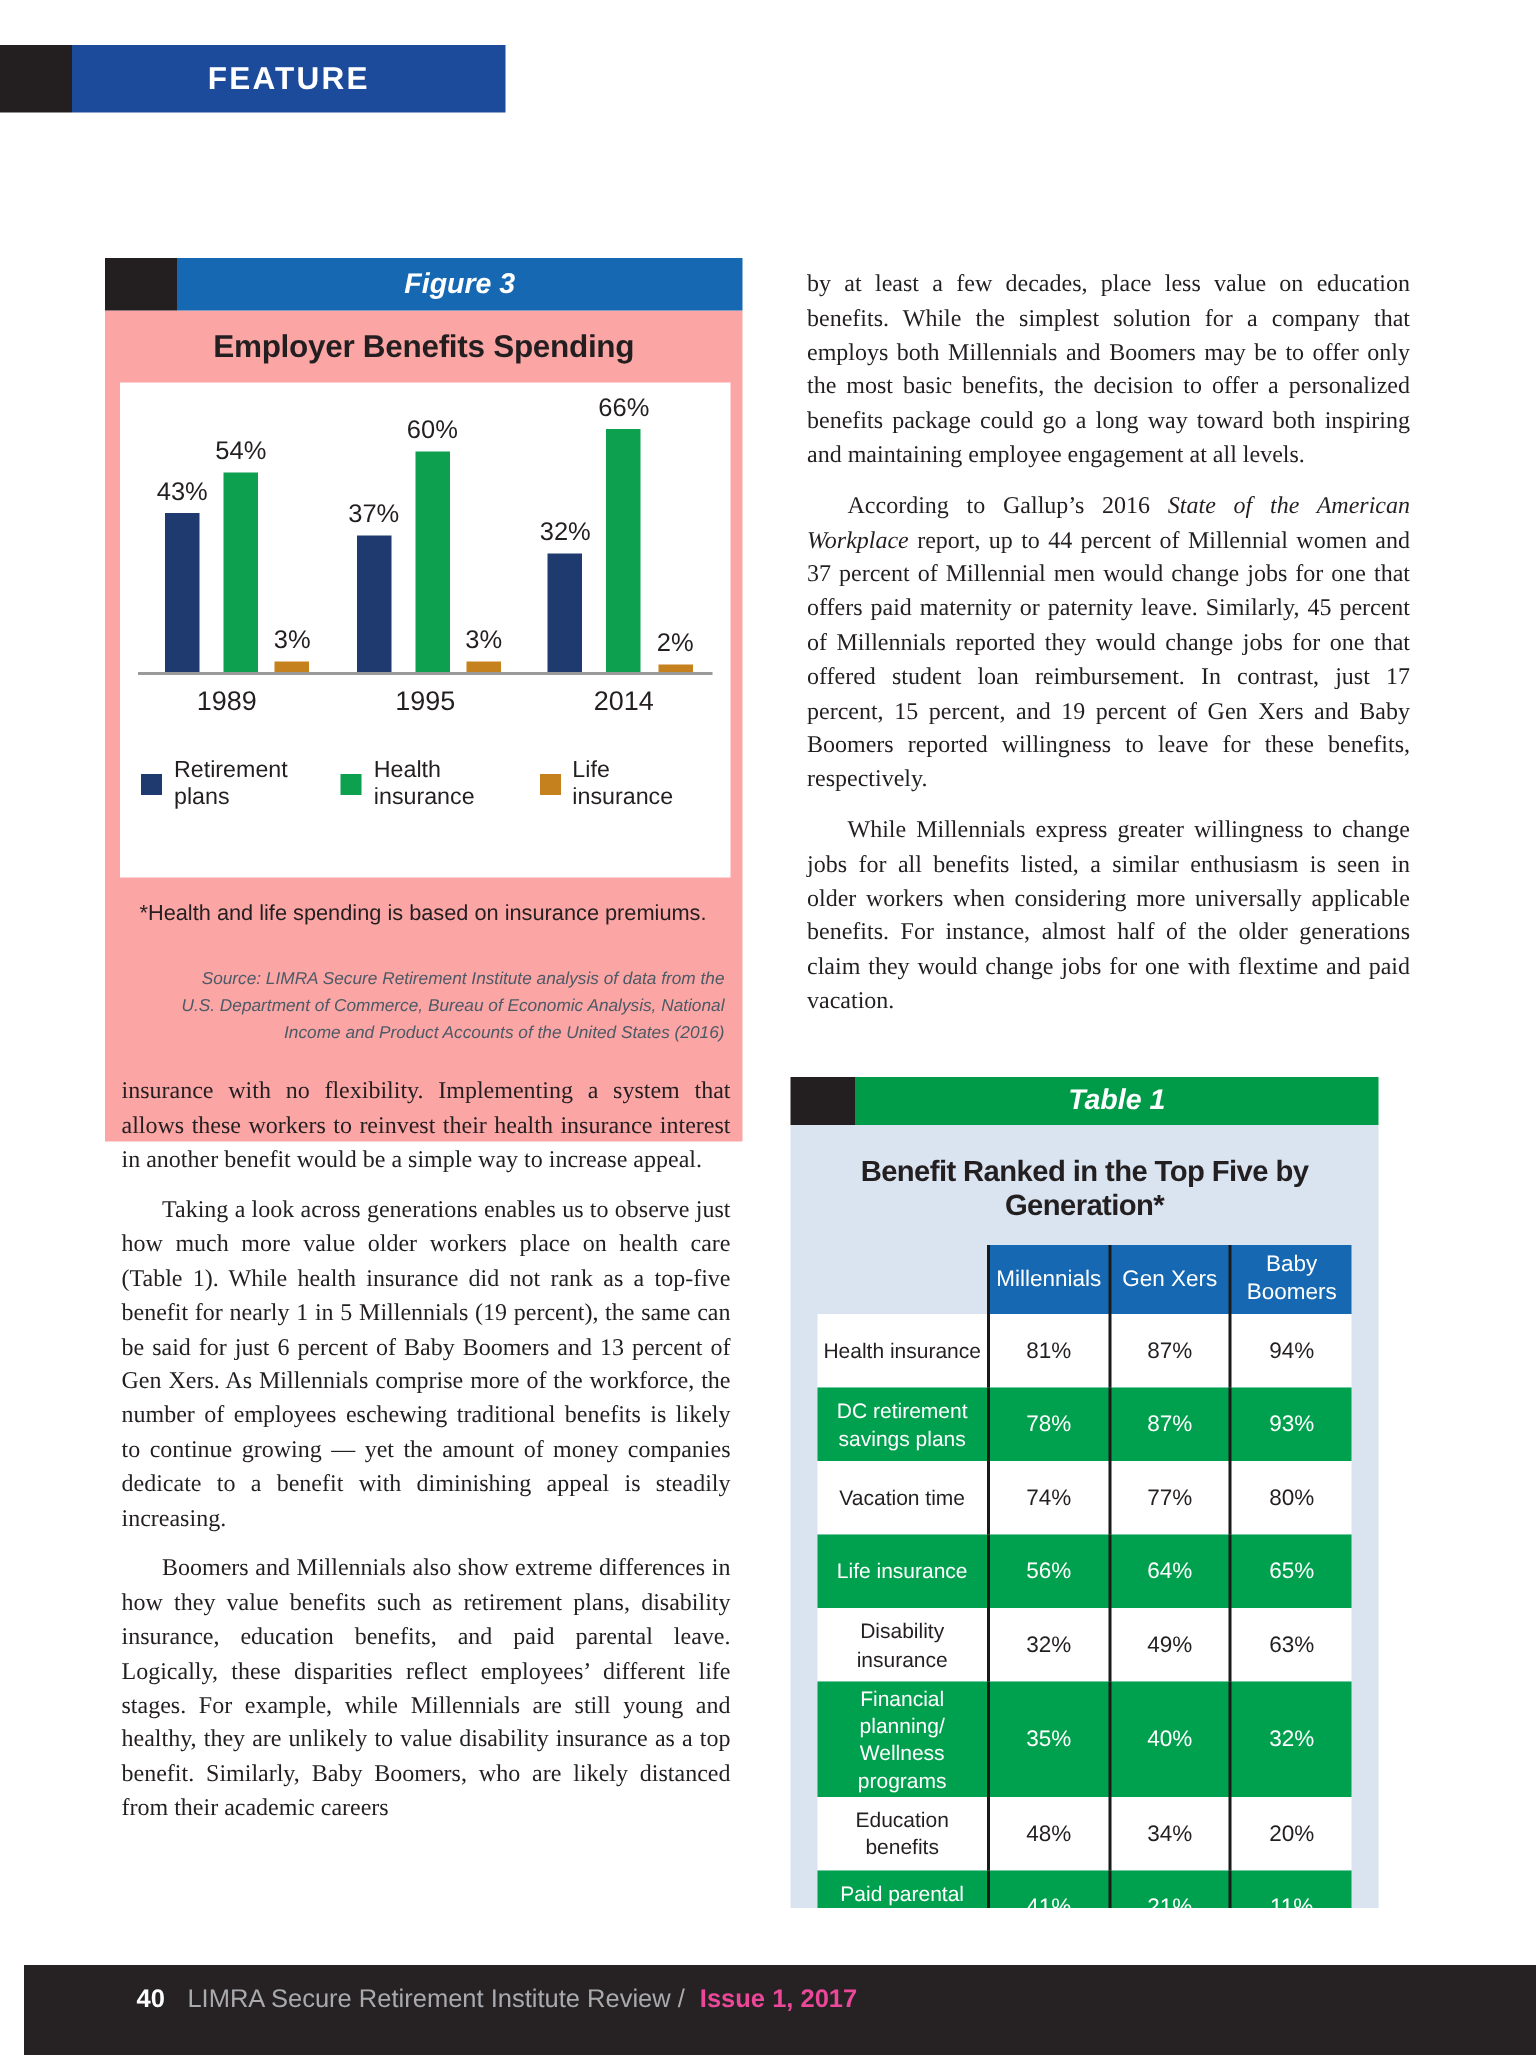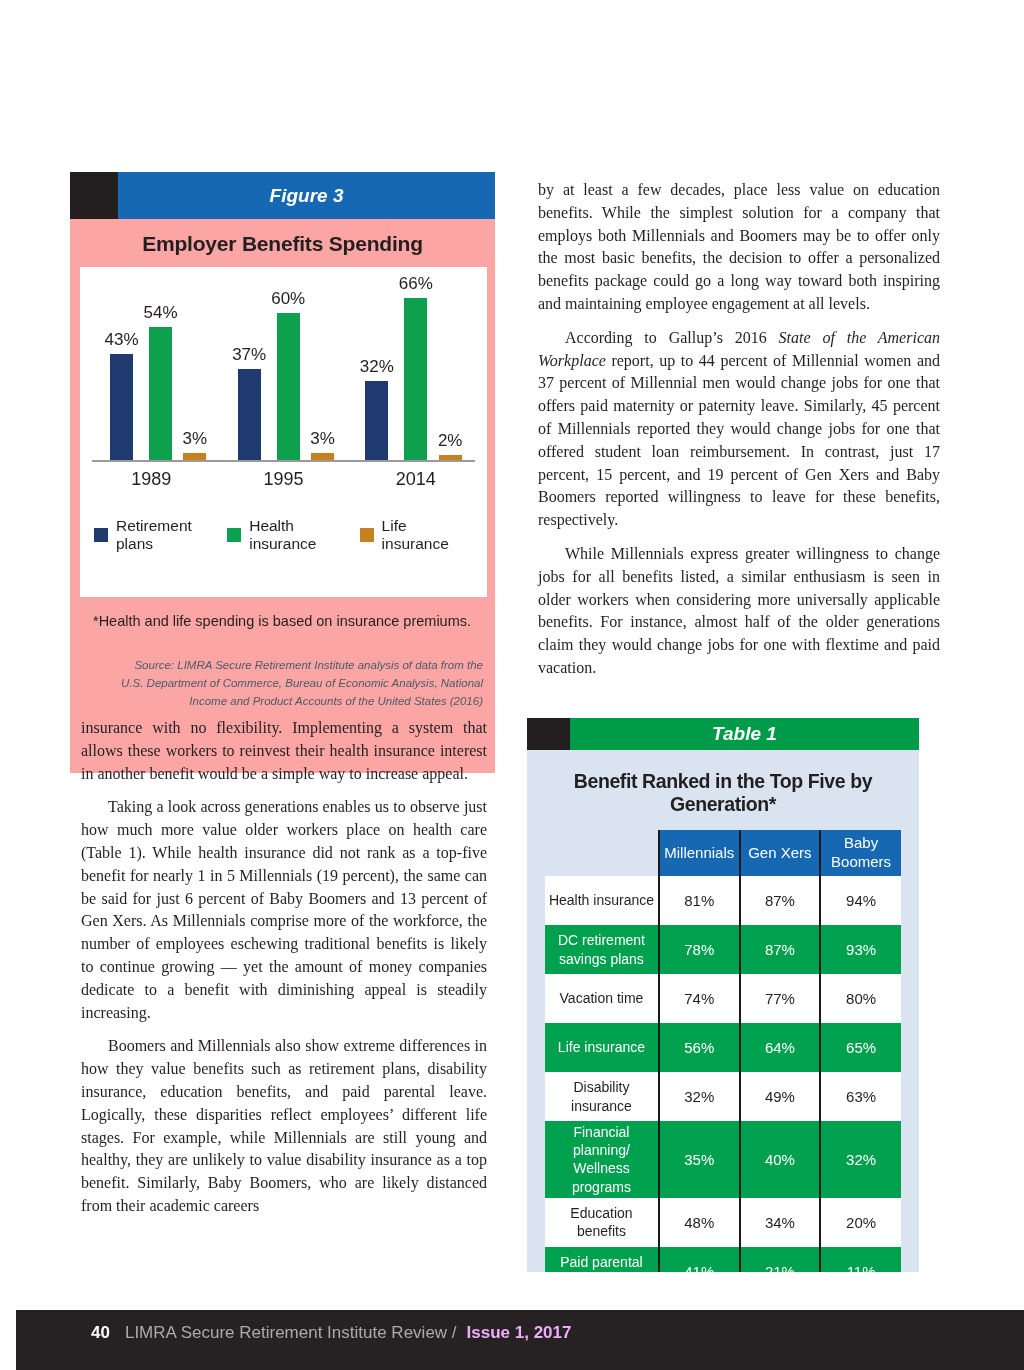--- a/index.html
+++ b/index.html
@@ -7,21 +7,21 @@
         font-family:"Liberation Sans",sans-serif;color:#231f20;}
 
   
   .feature-bar{position:absolute;top:30px;left:0;width:337px;height:45px;display:flex;}
   .feature-dark{width:48px;background:#231f20;}
   .feature-blue{flex:1;background:#1d4b9b;display:flex;align-items:center;justify-content:center;}
   .feature-blue span{color:#fff;font-weight:bold;font-size:21px;letter-spacing:1.5px;}
 
   
   .figure-box{position:absolute;left:70px;top:172px;width:425px;}
-  .box-header{height:47px;display:flex;}
+  .box-header{height:35px;display:flex;}
   .box-header .dark{width:48px;background:#231f20;}
   .box-header .bar{flex:1;display:flex;align-items:center;justify-content:center;}
   .box-header .bar span{color:#fff;font-weight:bold;font-style:italic;font-size:19px;}
   .fig-bar{background:#1568b1;}
   .fig-panel{background:#fca5a5;height:554px;box-sizing:border-box;overflow:hidden;}
   .fig-title{text-align:center;font-weight:bold;font-size:21px;padding:13px 0 11px;letter-spacing:-0.2px;}
   .chart-area{background:#ffffff;margin:0 8px 0 10px;height:330px;box-sizing:border-box;padding:0 12px;}
   .chart-plot{height:193px;display:flex;justify-content:space-around;align-items:flex-end;
               border-bottom:2px solid #9a9a9a;}
   .bar-group{display:flex;align-items:flex-end;gap:5px;}
@@ -63,27 +63,33 @@
   table.gen .vline{border-left:2px solid #1a1a1a;}
   tr.row-green td{background:#00a14e;color:#fff;}
   tr.row-white td{background:#ffffff;color:#231f20;}
 
   
   .footer{position:absolute;left:16px;bottom:0;width:1024px;height:60px;background:#262224;
           box-sizing:border-box;padding:13px 0 0 75px;}
   .footer .line{display:flex;align-items:baseline;font-size:17px;}
   .footer .pg{color:#fff;font-weight:bold;margin-right:15px;}
   .footer .pub{color:#a8aaad;margin-right:10px;}
-  .footer .iss{color:#f0abfc;font-weight:bold;}
+  .footer .iss{color:#ec4899;font-weight:bold;}
 </style>
 </head>
 <body>
 
 <div class="page">
 
+  <div class="feature-bar">
+    <div class="feature-dark"></div>
+    <div class="feature-blue">
+      <span>FEATURE</span>
+    </div>
+  </div>
 
   <div class="figure-box">
     <div class="box-header">
       <div class="dark"></div>
       <div class="bar fig-bar">
         <span>Figure 3</span>
       </div>
     </div>
     <div class="fig-panel">
       <div class="fig-title">Employer Benefits Spending</div>

